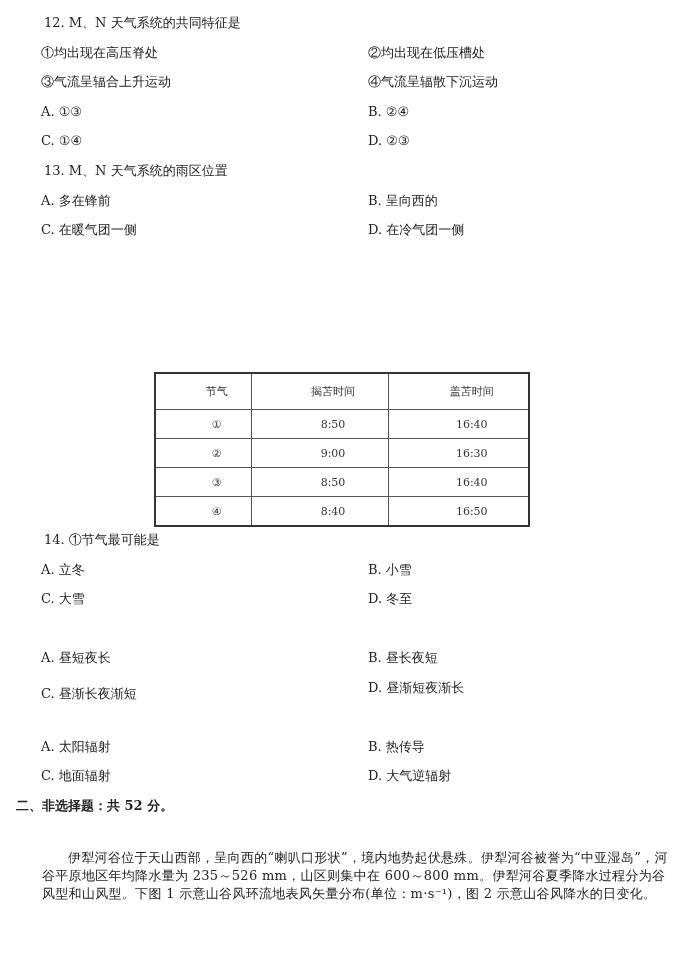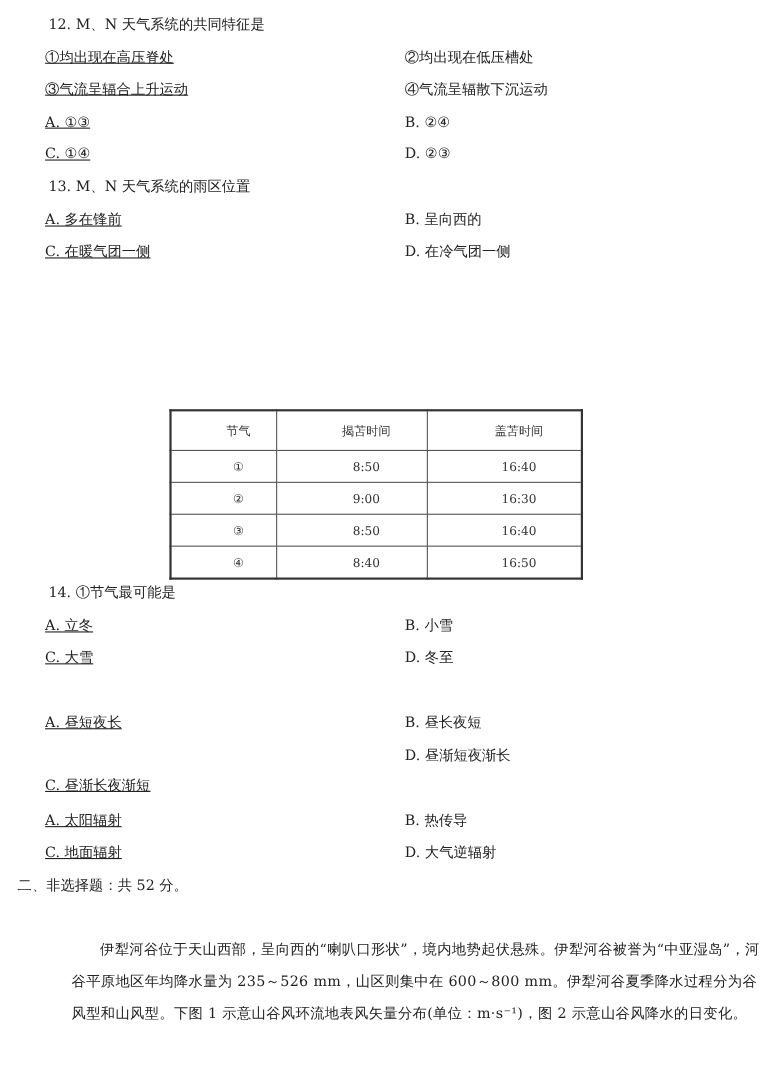--- a/index.html
+++ b/index.html
@@ -4,25 +4,25 @@
 <style>
   html, body { margin: 0; padding: 0; background: #ffffff; }
   body {
     width: 692px; height: 969px; overflow: hidden; position: relative;
     font-family: "DejaVu Serif", "Liberation Serif", serif;
     color: #222; font-size: 13px;
   }
   .page { position: absolute; left: 0; top: 0; width: 692px; height: 969px; }
   .line { position: absolute; white-space: nowrap; line-height: 18px; }
   .q { left: 16px; margin-left: 28px; }
-  .opt-l { left: 41px; text-decoration: underline; }
+  .opt-l { left: 41px; }
   .opt-r { left: 368px; text-align: right; }
   .para { left: 16px; width: 650px; white-space: normal; text-indent: 2em; line-height: 29px; letter-spacing: 0.3px; }
-  .para2 { left: 42px; width: 626px; white-space: normal; text-indent: 2em; line-height: 29px; letter-spacing: 0.3px; margin-left: 23px; }
-  .section { left: 16px; font-weight: normal; }
+  .para2 { left: 42px; width: 626px; white-space: normal; text-indent: 2em; line-height: 18px; letter-spacing: 0.3px; }
+  .section { left: 16px; font-weight: bold; }
   table.solar {
     position: absolute; left: 154px; top: 372px; width: 376px;
     border-collapse: collapse; font-size: 11px; color: #333;
     border: 2px solid #333;
   }
   table.solar td, table.solar th {
     border: 1px solid #555; height: 26px; text-align: center; font-weight: normal; padding-left: 28px;
   }
   table.solar th { height: 33px; }
   table.solar col.c1 { width: 96px; }
@@ -86,21 +86,21 @@
     </table>
 
   <div class="line q" style="top:531px">14. ①节气最可能是</div>
   <div class="line opt-l" style="top:561px">A. 立冬</div>
   <div class="line opt-r" style="top:561px">B. 小雪</div>
   <div class="line opt-l" style="top:590px">C. 大雪</div>
   <div class="line opt-r" style="top:590px">D. 冬至</div>
 
   <div class="line opt-l" style="top:649px">A. 昼短夜长</div>
   <div class="line opt-r" style="top:649px">B. 昼长夜短</div>
-  <div class="line opt-l" style="top:706px">C. 昼渐长夜渐短</div>
+  <div class="line opt-l" style="top:685px">C. 昼渐长夜渐短</div>
   <div class="line opt-r" style="top:679px">D. 昼渐短夜渐长</div>
 
   <div class="line opt-l" style="top:738px">A. 太阳辐射</div>
   <div class="line opt-r" style="top:738px">B. 热传导</div>
   <div class="line opt-l" style="top:767px">C. 地面辐射</div>
   <div class="line opt-r" style="top:767px">D. 大气逆辐射</div>
 
   <div class="line section" style="top:797px">二、非选择题：共 52 分。</div>
 
   <div class="line para2" style="top:849px">伊犁河谷位于天山西部，呈向西的“喇叭口形状”，境内地势起伏悬殊。伊犁河谷被誉为“中亚湿岛”，河谷平原地区年均降水量为 235～526 mm，山区则集中在 600～800 mm。伊犁河谷夏季降水过程分为谷风型和山风型。下图 1 示意山谷风环流地表风矢量分布(单位：m·s⁻¹)，图 2 示意山谷风降水的日变化。</div>

